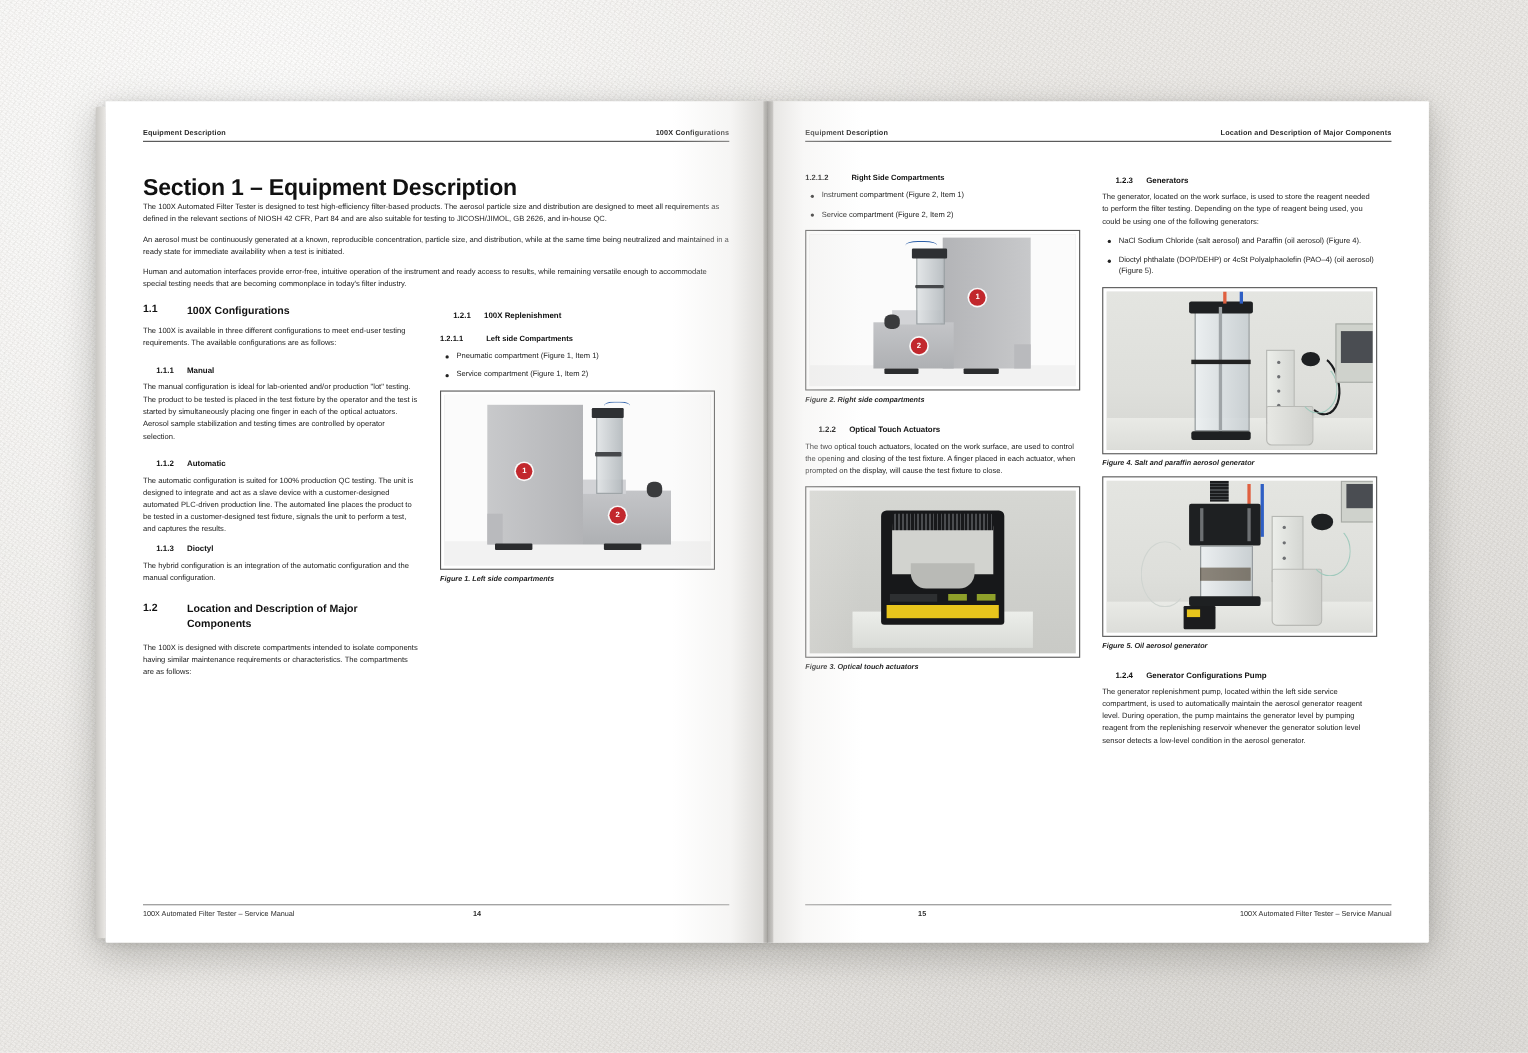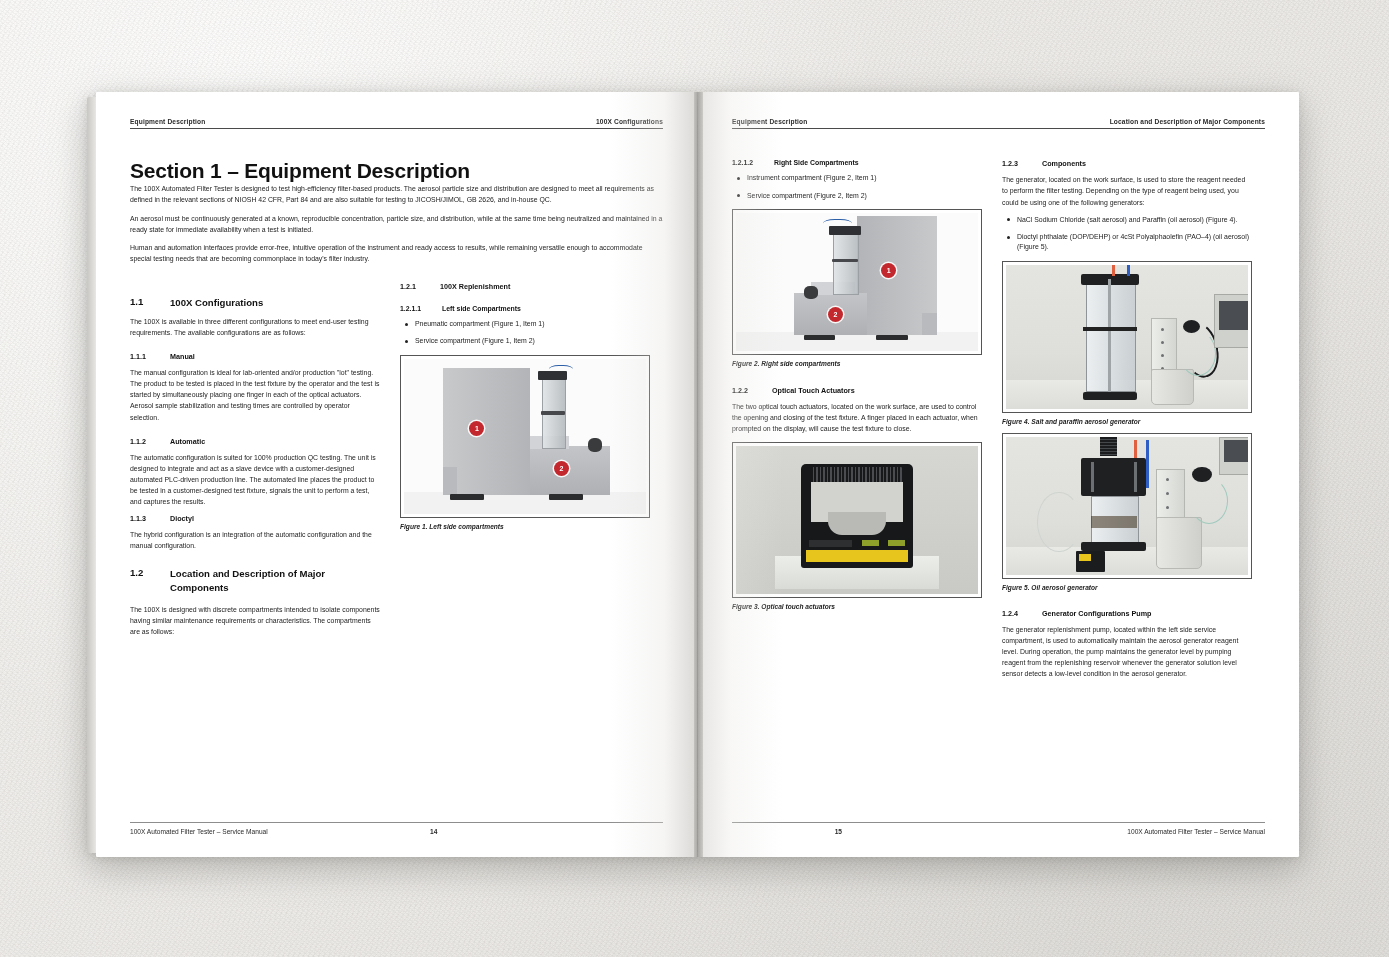--- a/index.html
+++ b/index.html
@@ -87,21 +87,21 @@
     font-size:21px;font-weight:bold;color:#111;margin:30px 0 0 0;letter-spacing:-.2px;
   }
   h2.heading2{font-size:12.4px;font-weight:bold;color:#111;margin:22px 0 7px 0;}
   p.body{font-size:6.9px;line-height:11.1px;color:#222;margin:0 0 7px 0;text-align:left;}
   .h3{display:flex;font-size:8.3px;font-weight:bold;color:#111;margin:0 0 6px 0;}
   .h3 .num{flex:0 0 40px;}
   .h3.big{font-size:9.6px;}
   .h3.big .num{flex:0 0 40px;}
   .h3.big .txt{max-width:165px;line-height:14px;}
   .h4{display:flex;font-size:7.2px;font-weight:bold;color:#111;margin:0 0 6px 0;}
-  .h4 .num{flex:0 0 40px;}
+  .h4 .num{flex:0 0 40px;text-align:center;}
   .h5{display:flex;font-size:6.9px;font-weight:bold;color:#111;margin:0 0 7px 0;}
   .h5 .num{flex:0 0 42px;}
   ul.bul{margin:0 0 8px 0;padding:0;list-style:none;}
   ul.bul li{
     position:relative;padding-left:15px;font-size:6.9px;line-height:10.4px;
     color:#222;margin-bottom:7px;
   }
   ul.bul li::before{
     content:"";position:absolute;left:5px;top:3.6px;width:3px;height:3px;
     border-radius:50%;background:#222;
@@ -183,21 +183,21 @@
     <h1 class="section-title">Section 1 – Equipment Description</h1>
 
     <p class="body">The 100X Automated Filter Tester is designed to test high-efficiency filter-based products. The aerosol particle size and distribution are designed to meet all requirements as defined in the relevant sections of NIOSH 42 CFR, Part 84 and are also suitable for testing to JICOSH/JIMOL, GB 2626, and in-house QC.</p>
     <p class="body">An aerosol must be continuously generated at a known, reproducible concentration, particle size, and distribution, while at the same time being neutralized and maintained in a ready state for immediate availability when a test is initiated.</p>
     <p class="body">Human and automation interfaces provide error-free, intuitive operation of the instrument and ready access to results, while remaining versatile enough to accommodate special testing needs that are becoming commonplace in today's filter industry.</p>
 
     <div class="cols">
 
       <div class="col">
 
-        <div class="h3 big" style="margin-top:24px">
+        <div class="h3 big" style="margin-top:4px">
           <span class="num">1.1</span>
           <span class="txt">100X Configurations</span>
         </div>
         <p class="body">The 100X is available in three different configurations to meet end-user testing requirements. The available configurations are as follows:</p>
 
         <div class="h4" style="margin-top:14px">
           <span class="num">1.1.1</span>
           <span>Manual</span>
         </div>
         <p class="body">The manual configuration is ideal for lab-oriented and/or production "lot" testing. The product to be tested is placed in the test fixture by the operator and the test is started by simultaneously placing one finger in each of the optical actuators. Aerosol sample stabilization and testing times are controlled by operator selection.</p>
@@ -343,21 +343,21 @@
             </div>
           </div>
         </div>
         <p class="figcap">Figure 3. Optical touch actuators</p>
       </div>
 
       <div class="col">
 
         <div class="h4">
           <span class="num">1.2.3</span>
-          <span>Components</span>
+          <span>Generators</span>
         </div>
         <p class="body">The generator, located on the work surface, is used to store the reagent needed to perform the filter testing. Depending on the type of reagent being used, you could be using one of the following generators:</p>
 
         <ul class="bul" style="margin-top:7px">
           <li>NaCl Sodium Chloride (salt aerosol) and Paraffin (oil aerosol) (Figure 4).</li>
           <li>Dioctyl phthalate (DOP/DEHP) or 4cSt Polyalphaolefin (PAO–4) (oil aerosol) (Figure 5).</li>
         </ul>
 
         <div class="figbox" style="margin-top:6px">
           <div class="photo" style="height:144px">

